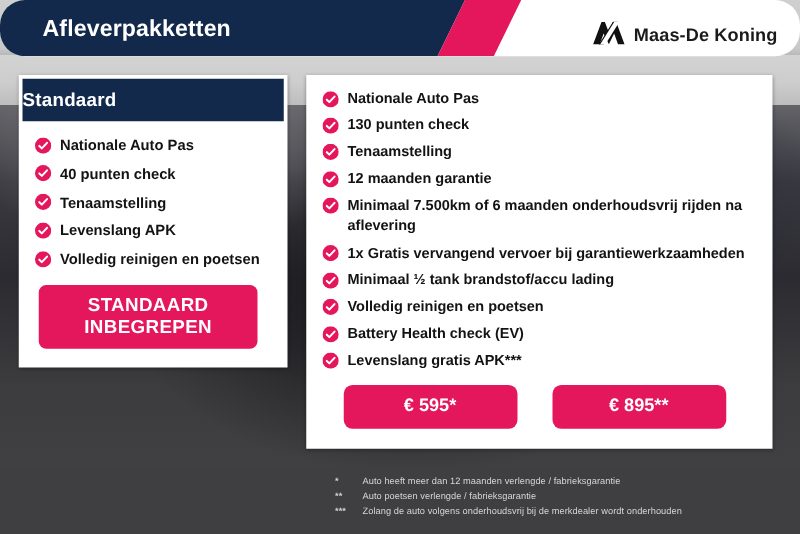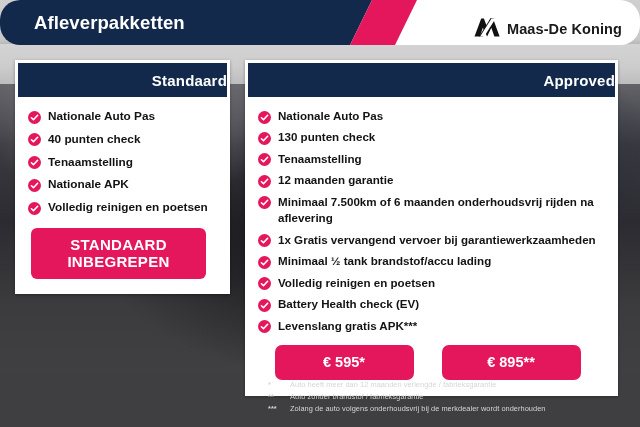--- a/index.html
+++ b/index.html
@@ -96,21 +96,21 @@
     background: #ffffff;
     box-shadow: 0 1px 3px rgba(0,0,0,0.32);
   }
   .panel-standard { left: 15px;  top: 60px; width: 215px; }
   .panel-approved { left: 245px; top: 60px; width: 373px; }
 
   .panel-head {
     background: #12294c;
     margin: 3px 3px 0 3px;
     height: 34px;
-    display: flex; align-items: center; justify-content: flex-end;
+    display: flex; align-items: center; justify-content: flex-start;
   }
   .panel-head-title {
     color: #ffffff;
     font-size: 15px;
     font-weight: bold;
     letter-spacing: 0.2px;
   }
 
   .panel-body {
     padding: 11px 21px 9px 13px;
@@ -257,41 +257,38 @@
         <span class="feature-label">Tenaamstelling</span>
       </div>
 
       <div class="feature">
         <span class="check">
           <svg width="13" height="13" viewBox="0 0 20 20" aria-hidden="true">
               <circle cx="10" cy="10" r="10" fill="#e4175c"></circle>
               <path d="M5.3 10.4 L8.4 13.4 L14.8 6.6" stroke="#ffffff" stroke-width="2.5" fill="none" stroke-linecap="round" stroke-linejoin="round"></path>
             </svg>
         </span>
-        <span class="feature-label">Nationale APK</span>
+        <span class="feature-label">Levenslang APK</span>
       </div>
 
       <div class="feature">
         <span class="check">
           <svg width="13" height="13" viewBox="0 0 20 20" aria-hidden="true">
               <circle cx="10" cy="10" r="10" fill="#e4175c"></circle>
               <path d="M5.3 10.4 L8.4 13.4 L14.8 6.6" stroke="#ffffff" stroke-width="2.5" fill="none" stroke-linecap="round" stroke-linejoin="round"></path>
             </svg>
         </span>
         <span class="feature-label">Volledig reinigen en poetsen</span>
       </div>
 
       <button class="btn-included">STANDAARD INBEGREPEN</button>
     </div>
   </div>
 
   <div class="panel panel-approved">
-    <div class="panel-head">
-      <span class="panel-head-title">Approved</span>
-    </div>
     <div class="panel-body">
 
       <div class="feature">
         <span class="check">
           <svg width="13" height="13" viewBox="0 0 20 20" aria-hidden="true">
               <circle cx="10" cy="10" r="10" fill="#e4175c"></circle>
               <path d="M5.3 10.4 L8.4 13.4 L14.8 6.6" stroke="#ffffff" stroke-width="2.5" fill="none" stroke-linecap="round" stroke-linejoin="round"></path>
             </svg>
         </span>
         <span class="feature-label">Nationale Auto Pas</span>
@@ -395,21 +392,21 @@
     </div>
   </div>
 
   <div class="footnotes">
     <div class="footnote">
       <span class="footnote-mark">*</span>
       <span class="footnote-text">Auto heeft meer dan 12 maanden verlengde / fabrieksgarantie</span>
     </div>
     <div class="footnote">
       <span class="footnote-mark">**</span>
-      <span class="footnote-text">Auto zonder brandstof / fabrieksgarantie</span>
+      <span class="footnote-text">Auto poetsen verlengde / fabrieksgarantie</span>
     </div>
     <div class="footnote">
       <span class="footnote-mark">***</span>
       <span class="footnote-text">Zolang de auto volgens onderhoudsvrij bij de merkdealer wordt onderhouden</span>
     </div>
   </div>
 
 </div>
 
 </body></html>

